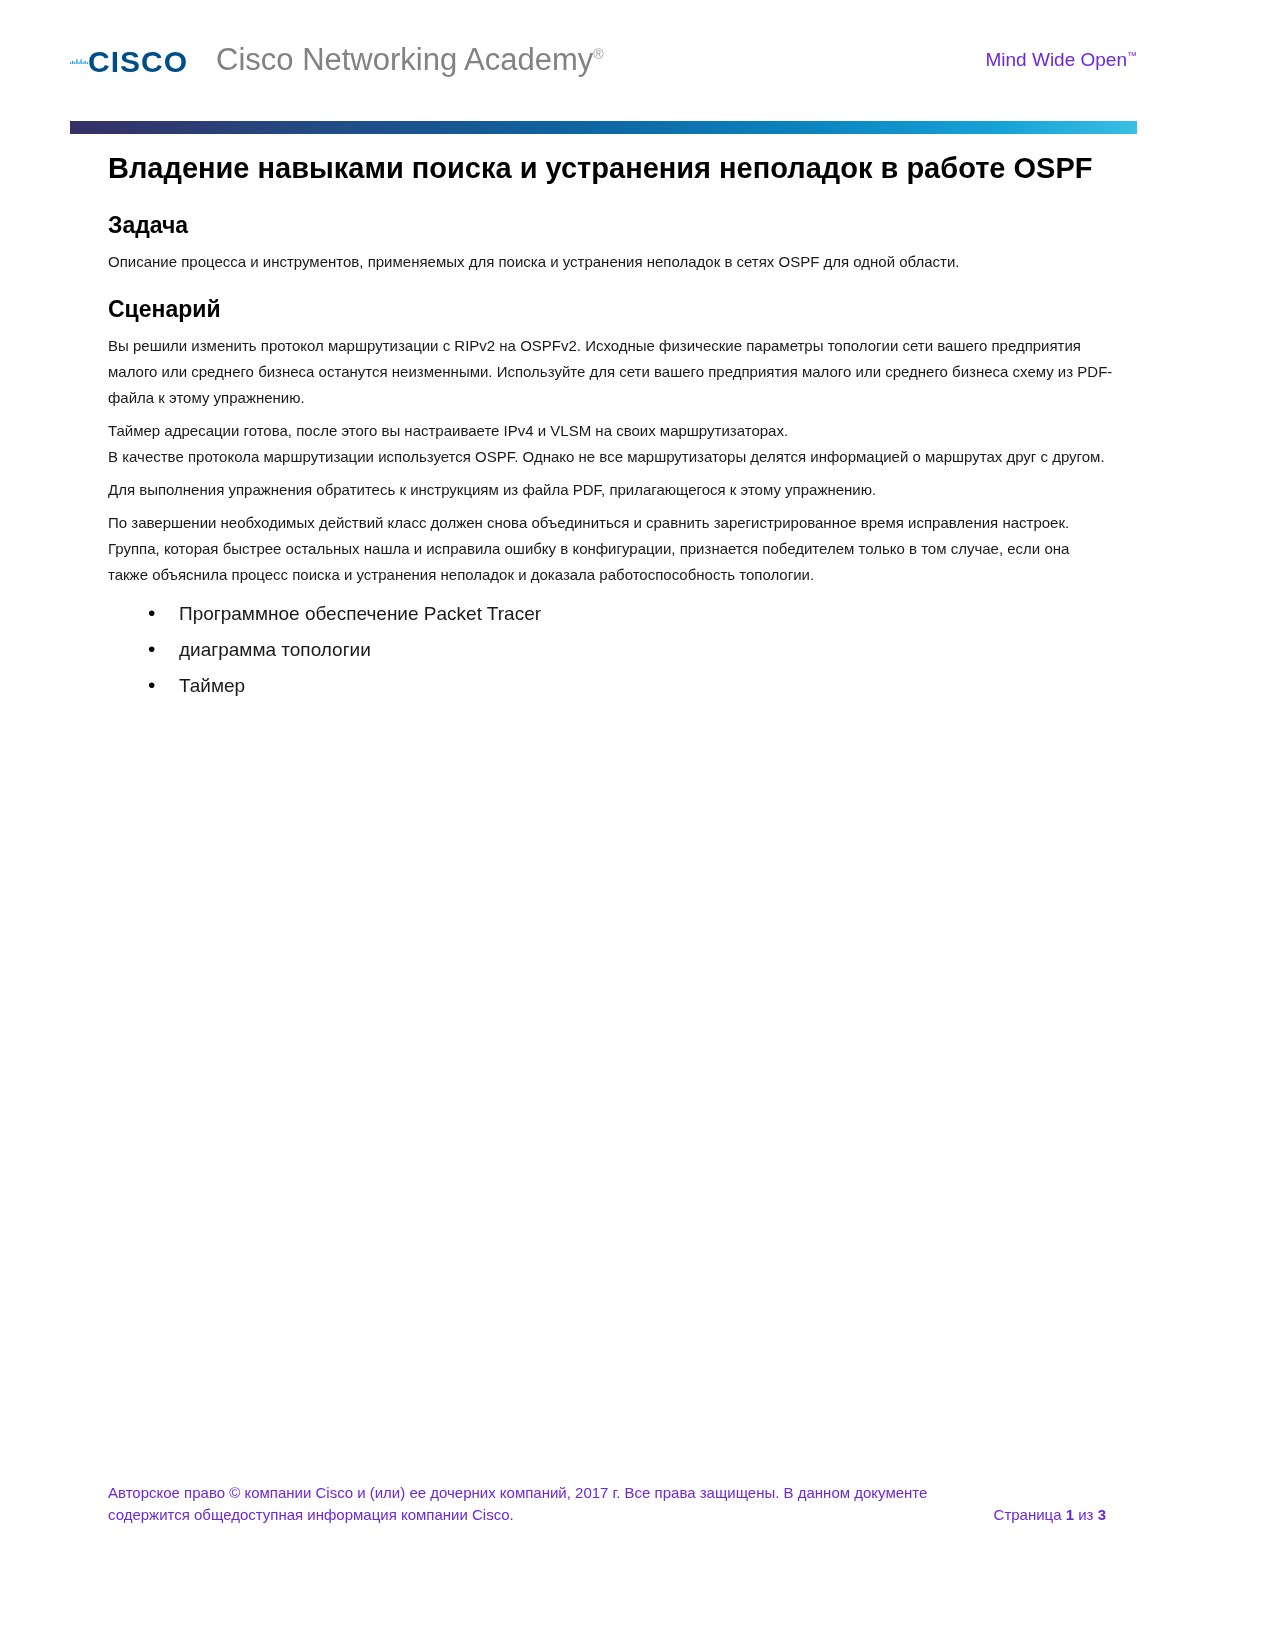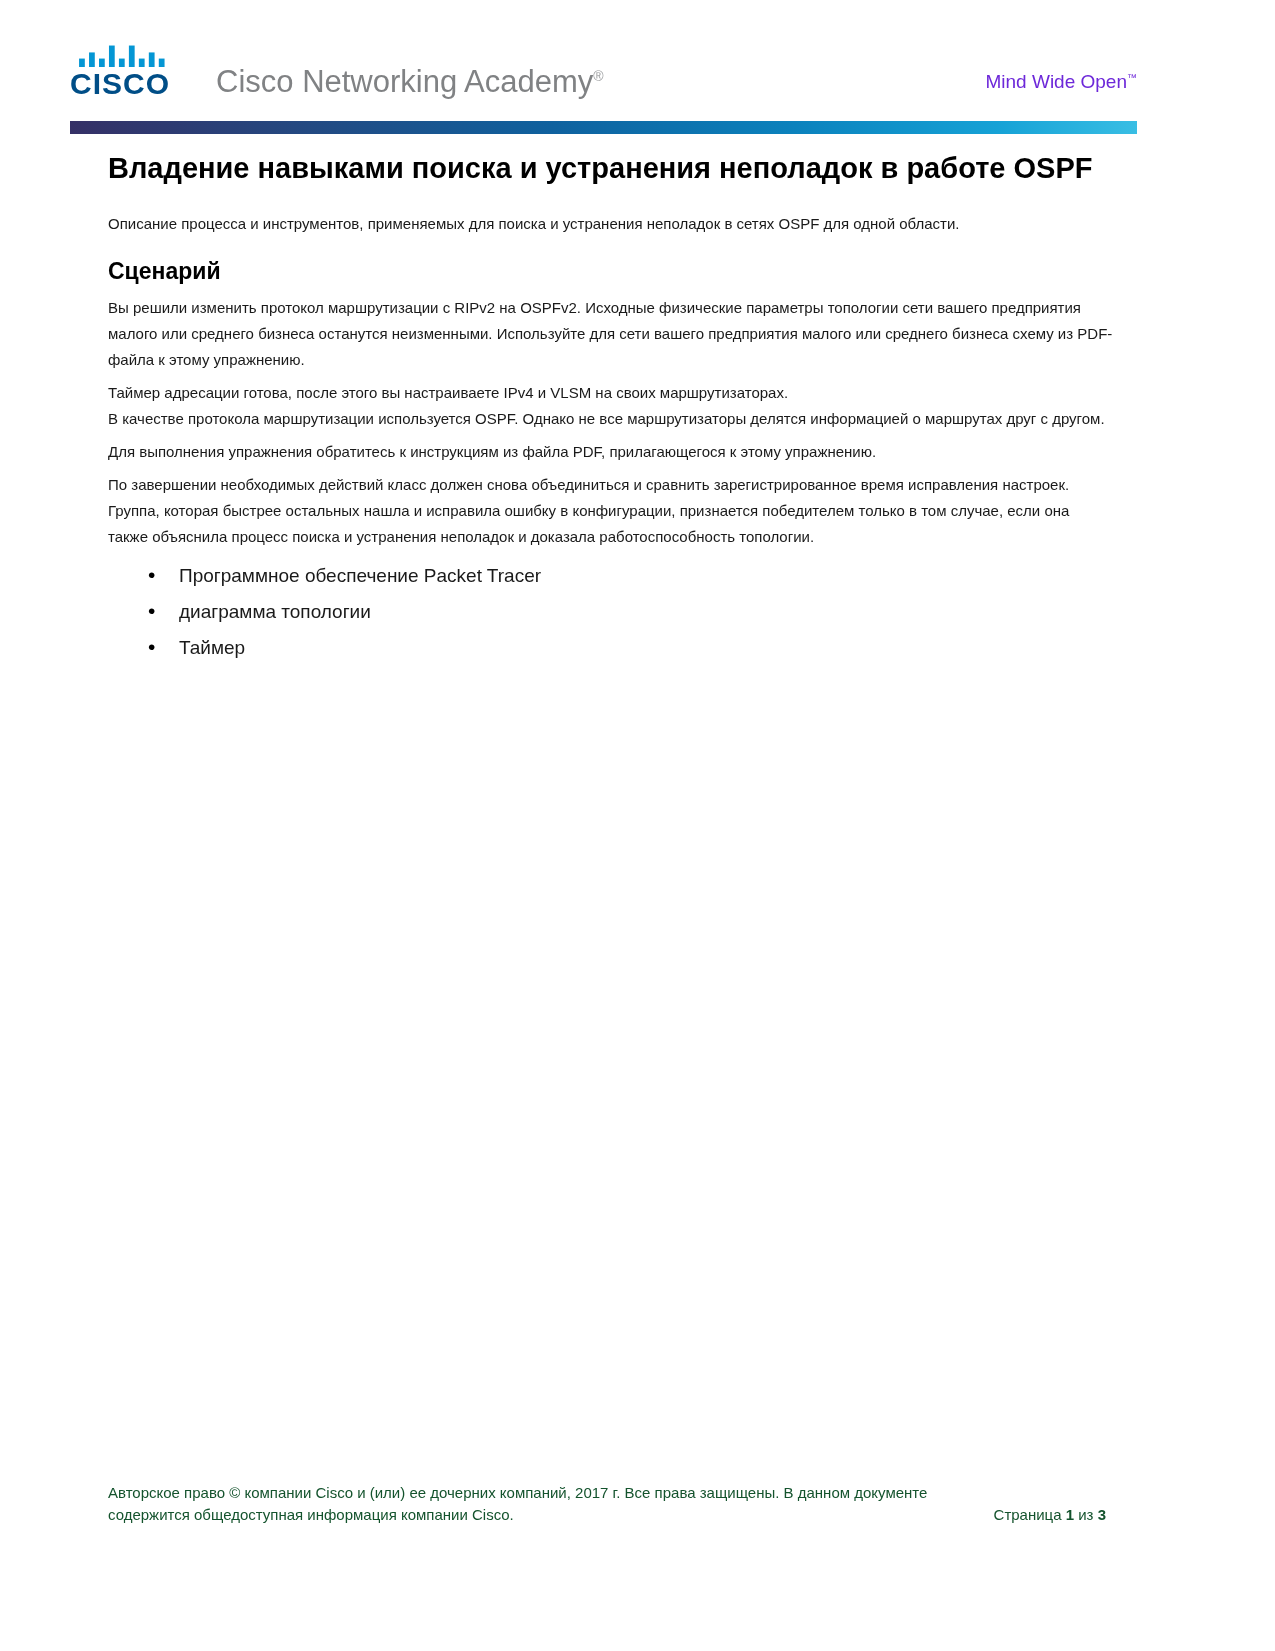--- a/index.html
+++ b/index.html
@@ -19,22 +19,22 @@
   .header {
     position: absolute;
     top: 44px;
     left: 70px;
     width: 1067px;
     display: flex;
     align-items: flex-end;
   }
   .logo {
     display: flex;
-    flex-direction: column;
-    align-items: flex-start;
+    flex-direction: row;
+    align-items: center;
     width: 118px;
   }
   .logo-bars { width: 104px; height: 23px; margin-bottom: 2px; display: block; }
   .logo-text {
     font-size: 30px;
     font-weight: bold;
     letter-spacing: 1px;
     line-height: 1;
     color: #004e87;
     text-transform: uppercase;
@@ -119,21 +119,21 @@
   .bullet::before { content: "\2022"; }
 
   
   .footer {
     position: absolute;
     left: 108px;
     top: 1482px;
     width: 998px;
     font-size: 15px;
     line-height: 22px;
-    color: #14532d;
+    color: #6d28d9;
   }
   .copyright { margin: 0; width: 880px; }
   .pageinfo { position: absolute; right: 0; bottom: 0; white-space: nowrap; }
   .pageinfo b { font-weight: bold; }
 </style>
 </head>
 <body>
 
 <div class="page">
 
@@ -157,20 +157,21 @@
     <div class="brand"><span>Cisco Networking Academy</span><sup>®</sup></div>
     <div class="tagline"><span>Mind Wide Open</span><sup>™</sup></div>
   </header>
 
   <div class="rule"></div>
 
   <main class="content">
 
     <h1 class="title">Владение навыками поиска и устранения неполадок в работе OSPF</h1>
 
+    <h2>Задача</h2>
     <p class="body-text">Описание процесса и инструментов, применяемых для поиска и устранения неполадок в сетях OSPF для одной области.</p>
 
     <h2>Сценарий</h2>
     <p class="body-text">Вы решили изменить протокол маршрутизации с RIPv2 на OSPFv2. Исходные физические параметры топологии сети вашего предприятия малого или среднего бизнеса останутся неизменными. Используйте для сети вашего предприятия малого или среднего бизнеса схему из PDF-файла к этому упражнению.</p>
     <p class="body-text tight">Таймер адресации готова, после этого вы настраиваете IPv4 и VLSM на своих маршрутизаторах.</p>
     <p class="body-text">В качестве протокола маршрутизации используется OSPF. Однако не все маршрутизаторы делятся информацией о маршрутах друг с другом.</p>
     <p class="body-text">Для выполнения упражнения обратитесь к инструкциям из файла PDF, прилагающегося к этому упражнению.</p>
     <p class="body-text">По завершении необходимых действий класс должен снова объединиться и сравнить зарегистрированное время исправления настроек. Группа, которая быстрее остальных нашла и исправила ошибку в конфигурации, признается победителем только в том случае, если она также объяснила процесс поиска и устранения неполадок и доказала работоспособность топологии.</p>
 
     <ul class="resources">

